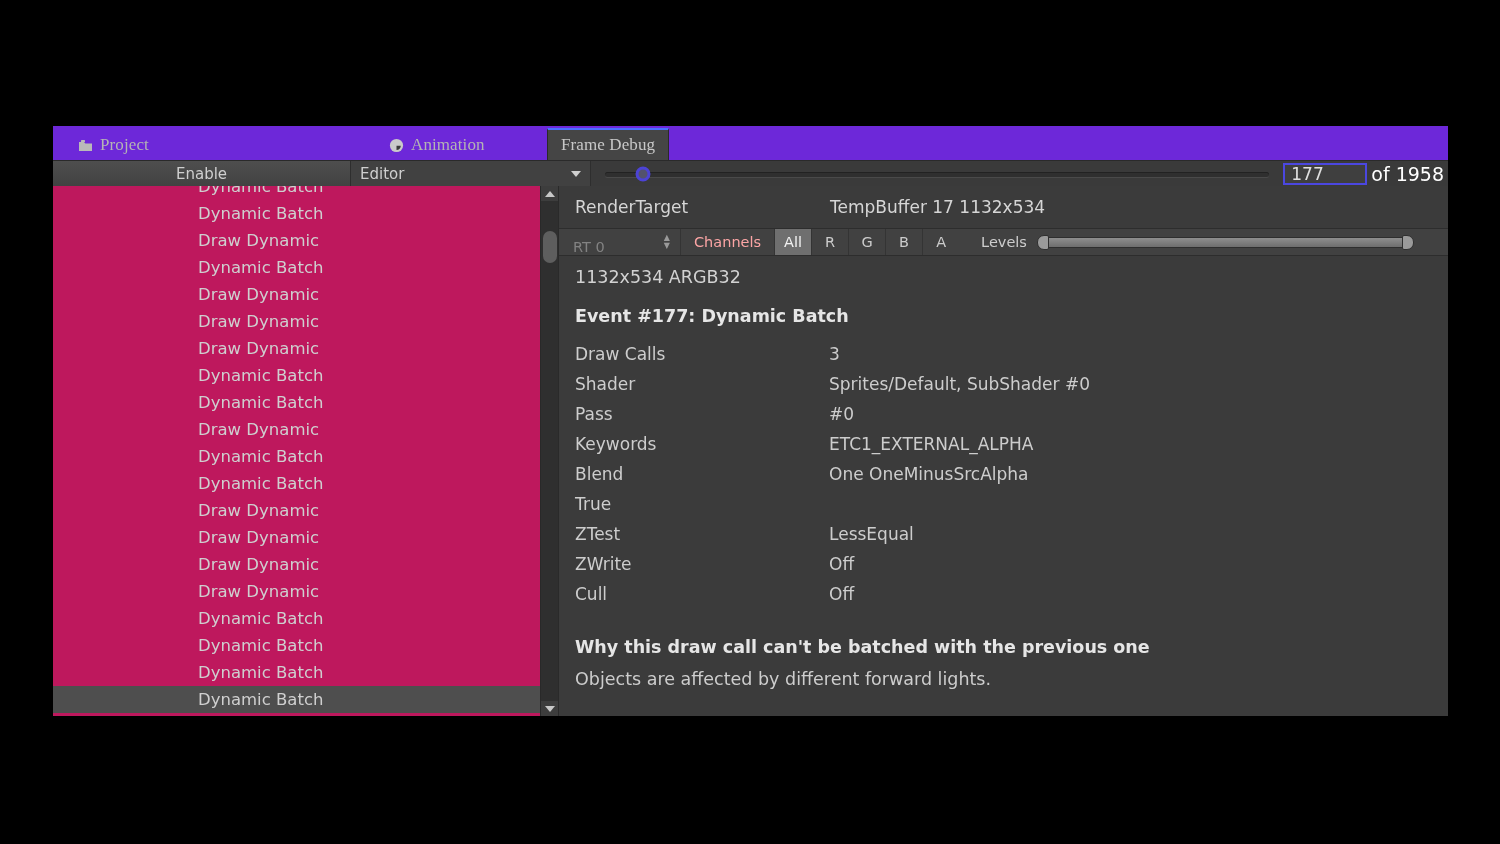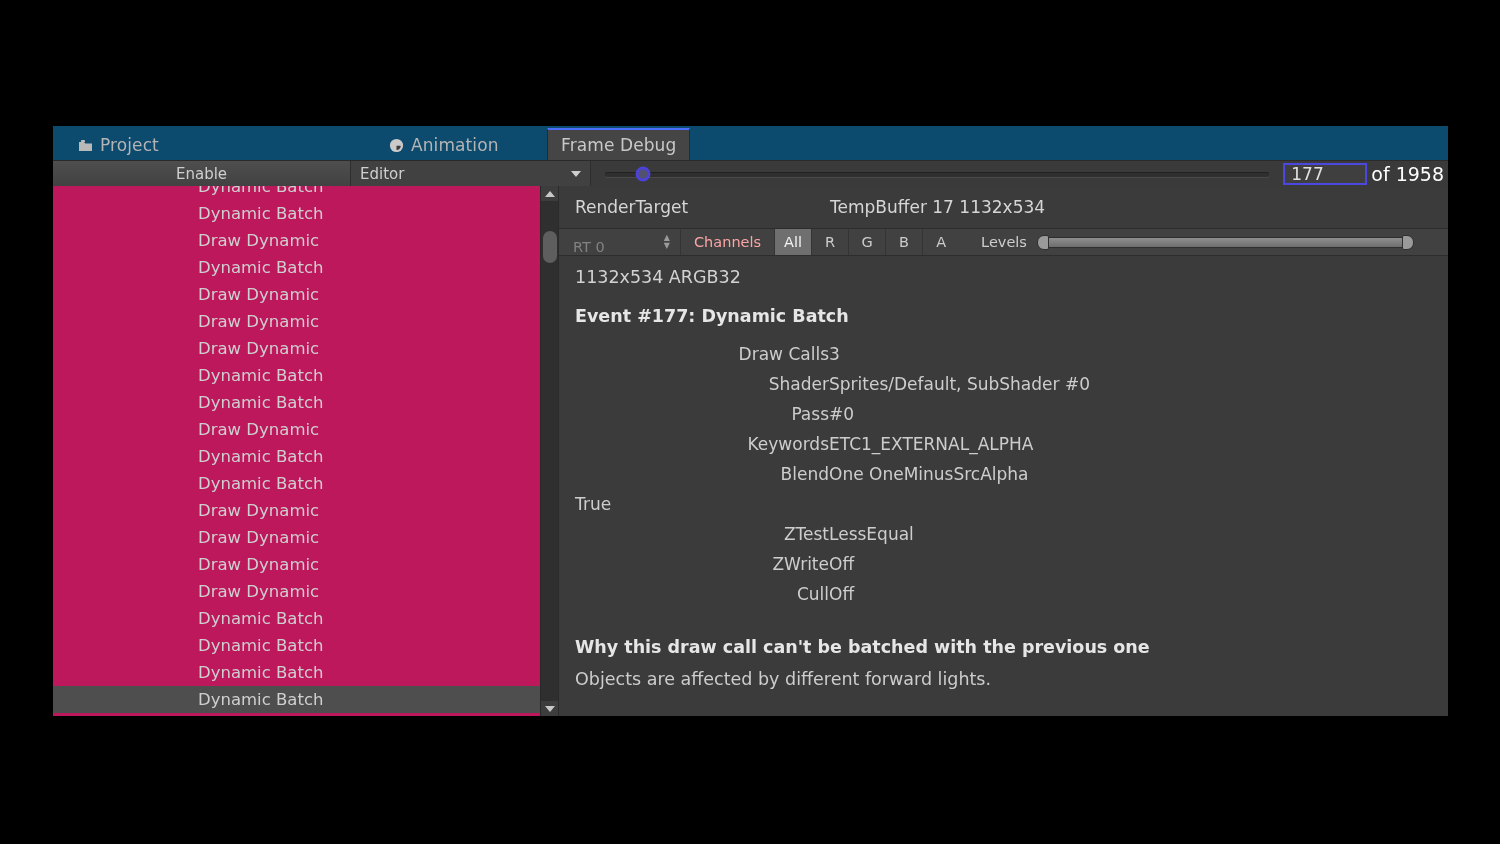--- a/index.html
+++ b/index.html
@@ -29,21 +29,22 @@
     background: #3b3b3b;
     box-sizing: border-box;
   }
 
   
   .tabbar {
     position: absolute;
     left: 0; top: 0;
     width: 100%;
     height: 34px;
-    background: #0c4a6e;
+    background: #6d28d9;
+    font-family: Liberation Serif, serif;
   }
   .tab {
     position: absolute;
     top: 4px;
     height: 30px;
     display: flex;
     align-items: center;
     gap: 7px;
     padding: 0 13px;
     box-sizing: border-box;
@@ -329,21 +330,21 @@
     padding: 11px 0 0 16px;
     color: #d2d2d2;
     font-size: 17.5px;
   }
   .evt-title {
     padding: 19px 0 0 16px;
     color: #e6e6e6;
     font-size: 17.5px;
     font-weight: bold;
   }
-  .props { padding: 13px 0 0 16px; text-align: right; }
+  .props { padding: 13px 0 0 16px; }
   .prop-row {
     display: flex;
     height: 30px;
     align-items: center;
     font-size: 17px;
     color: #cdcdcd;
   }
   .prop-key { width: 254px; }
   .prop-val { color: #cdcdcd; }
 

